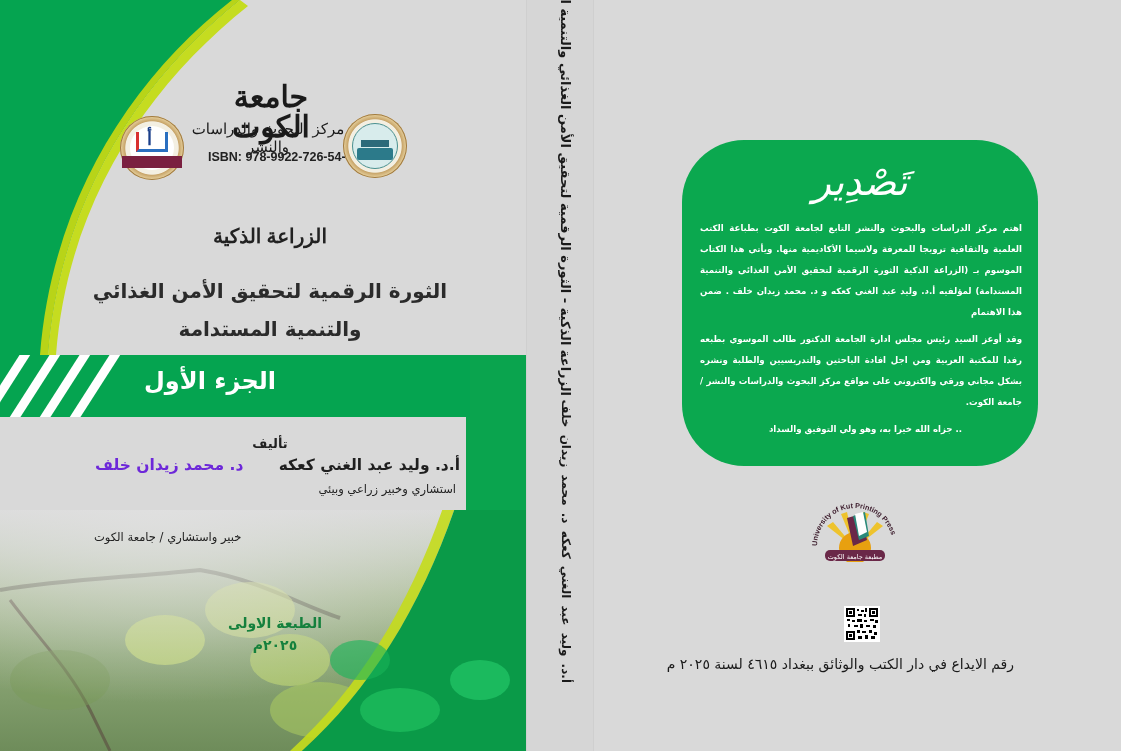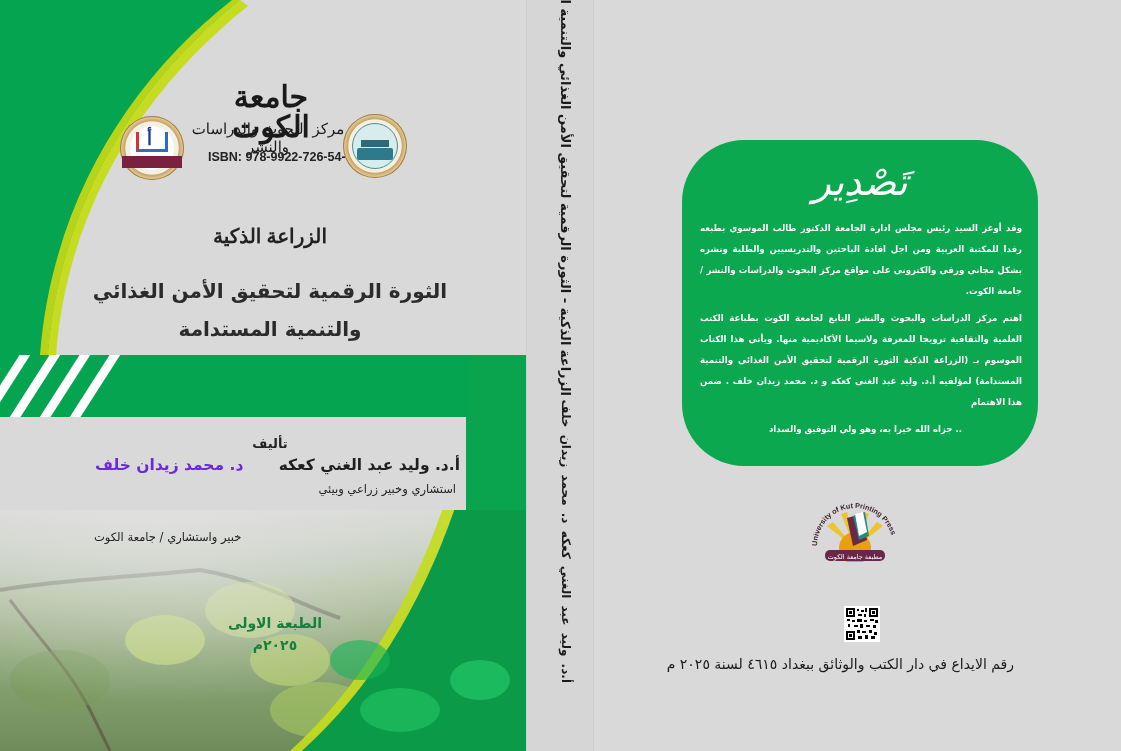--- a/index.html
+++ b/index.html
@@ -100,20 +100,21 @@
 
   <div class="part-band">
     <svg width="470" height="62" style="position:absolute;left:0;top:0">
       <g stroke="#ffffff" stroke-width="9">
         <line x1="-20" y1="70" x2="30" y2="-8"></line>
         <line x1="10" y1="70" x2="60" y2="-8"></line>
         <line x1="40" y1="70" x2="90" y2="-8"></line>
         <line x1="70" y1="70" x2="120" y2="-8"></line>
       </g>
     </svg>
+    <div class="part-label">الجزء الأول</div>
   </div>
 
   <div class="photo">
     <svg width="526" height="241" viewBox="0 0 526 241">
       <defs>
         <radialGradient id="fog" cx="30%" cy="0%" r="80%">
           <stop offset="0%" stop-color="#e0e0e0" stop-opacity="0.9"></stop>
           <stop offset="100%" stop-color="#e0e0e0" stop-opacity="0"></stop>
         </radialGradient>
       </defs>
@@ -150,22 +151,22 @@
 
 <div class="spine">
   <div class="spine-title">الزراعة الذكية - الثورة الرقمية لتحقيق الأمن الغذائي والتنمية المستدامة</div>
   <div class="spine-authors">أ.د. وليد عبد الغني كعكه    د. محمد زيدان خلف</div>
 </div>
 
 <div class="back">
   <div class="foreword-panel">
     <div class="foreword-title">تَصْدِير</div>
     <div class="foreword-body">
+      <p>اهتم مركز الدراسات والبحوث والنشر التابع لجامعة الكوت بطباعة الكتب العلمية والثقافية ترويجا للمعرفة ولاسيما الأكاديمية منها. ويأتي هذا الكتاب الموسوم بـ (الزراعة الذكية الثورة الرقمية لتحقيق الأمن الغذائي والتنمية المستدامة) لمؤلفيه أ.د. وليد عبد الغني كعكه و د. محمد زيدان خلف . ضمن هذا الاهتمام</p>
       <p>وقد أوعز السيد رئيس مجلس ادارة الجامعة الدكتور طالب الموسوي بطبعه رفدا للمكتبة العربية ومن اجل افادة الباحثين والتدريسيين والطلبة ونشره بشكل مجاني ورقي والكتروني على مواقع مركز البحوث والدراسات والنشر / جامعة الكوت.</p>
-      <p>اهتم مركز الدراسات والبحوث والنشر التابع لجامعة الكوت بطباعة الكتب العلمية والثقافية ترويجا للمعرفة ولاسيما الأكاديمية منها. ويأتي هذا الكتاب الموسوم بـ (الزراعة الذكية الثورة الرقمية لتحقيق الأمن الغذائي والتنمية المستدامة) لمؤلفيه أ.د. وليد عبد الغني كعكه و د. محمد زيدان خلف . ضمن هذا الاهتمام</p>
       <p class="foreword-closing">.. جزاه الله خيرا به، وهو ولي التوفيق والسداد</p>
     </div>
   </div>
 
   <div class="printing-logo">
     <svg width="96" height="66" viewBox="0 0 96 66">
       <defs>
         <path id="arcText" d="M10 50 A38 38 0 0 1 86 50"></path>
       </defs>
       <g fill="#f2c010" opacity="0.85">

